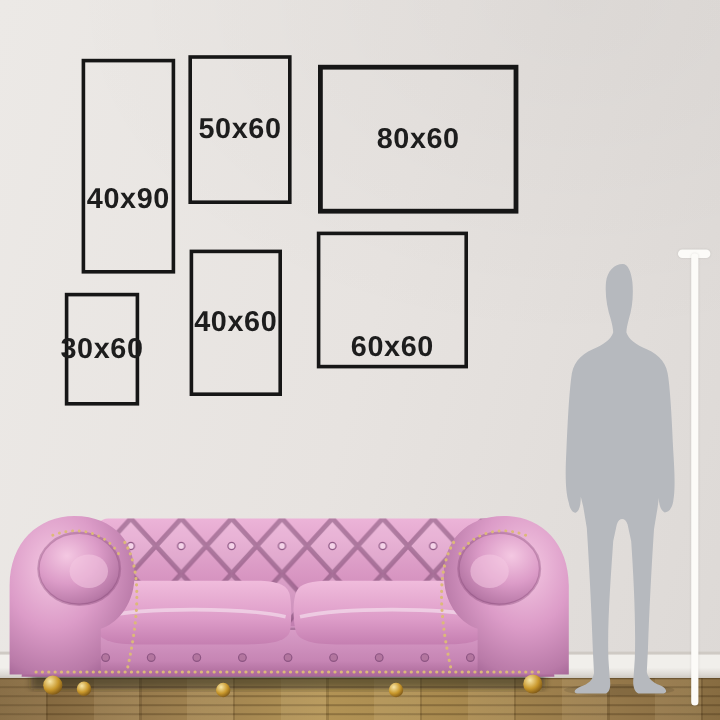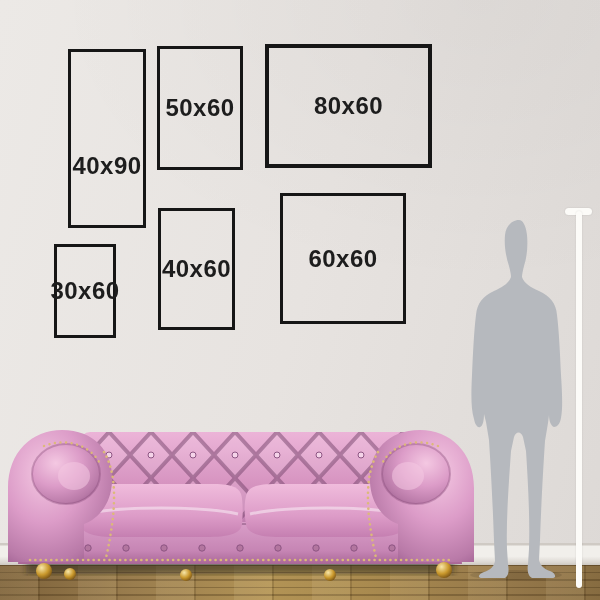--- a/index.html
+++ b/index.html
@@ -13,29 +13,29 @@
     background:linear-gradient(180deg,#cfcac4 0 2px,#f1efeb 3px 58%,#dcd8d3 84%,#c7c2bb 100%);}
   .floor{position:absolute;left:0;top:565px;width:600px;height:35px;z-index:1;
     border-top:1px solid rgba(60,40,15,0.45);
     background:
       repeating-linear-gradient(90deg, rgba(255,235,190,0.10) 0 38px, rgba(40,25,5,0.16) 38px 40px, rgba(255,235,190,0) 40px 78px),
       repeating-linear-gradient(180deg, rgba(70,45,15,0) 0 6px, rgba(50,32,8,0.28) 6px 7.5px),
       linear-gradient(90deg,#7c613a 0%,#9a7d4e 22%,#b29355 45%,#a98a4f 62%,#95784a 85%,#876c41 100%);}
 
   .frame{position:absolute;box-sizing:border-box;border:3px solid var(--frame_border,#161616);
     display:flex;align-items:center;justify-content:center;z-index:2;}
-  .frame.thick{border-width:4px;}
+  .frame.thick{border-width:4px;margin-top:10px;}
   .frame-label{font-size:24px;font-weight:600;letter-spacing:.5px;color:var(--label_text,#1d1d1d);white-space:nowrap;}
   .frame .low{position:absolute;left:0;right:0;top:66%;transform:translateY(-50%);text-align:center;}
   .f1{left:68px;top:49px;width:78px;height:179px;}
   .f2{left:157px;top:46px;width:86px;height:124px;}
   .f3{left:265px;top:44px;width:167px;height:124px;}
   .f4{left:54px;top:244px;width:62px;height:94px;align-items:center;}
   .f5{left:158px;top:208px;width:77px;height:122px;}
-  .f6{left:280px;top:193px;width:126px;height:131px;}
+  .f6{left:264px;top:193px;width:126px;height:114px;align-items:flex-end;}
 
   .ruler-label{position:absolute;left:516px;top:180px;width:82px;text-align:center;z-index:2;
     font-size:23px;font-weight:700;letter-spacing:.3px;color:var(--label_text,#1d1d1d);}
   .ruler-cap{position:absolute;left:565px;top:208px;width:27px;height:7px;border-radius:3.5px;
     background:var(--ruler,#fcfbf8);z-index:5;box-shadow:0 0 2px rgba(0,0,0,0.12);}
   .ruler-line{position:absolute;left:576px;top:211px;width:6px;height:377px;border-radius:3px;
     background:var(--ruler,#fcfbf8);z-index:5;box-shadow:0 0 2px rgba(0,0,0,0.12);}
 
   .person{position:absolute;left:466px;top:219px;z-index:3;}
   .sofa{position:absolute;left:0;top:424px;z-index:4;}

